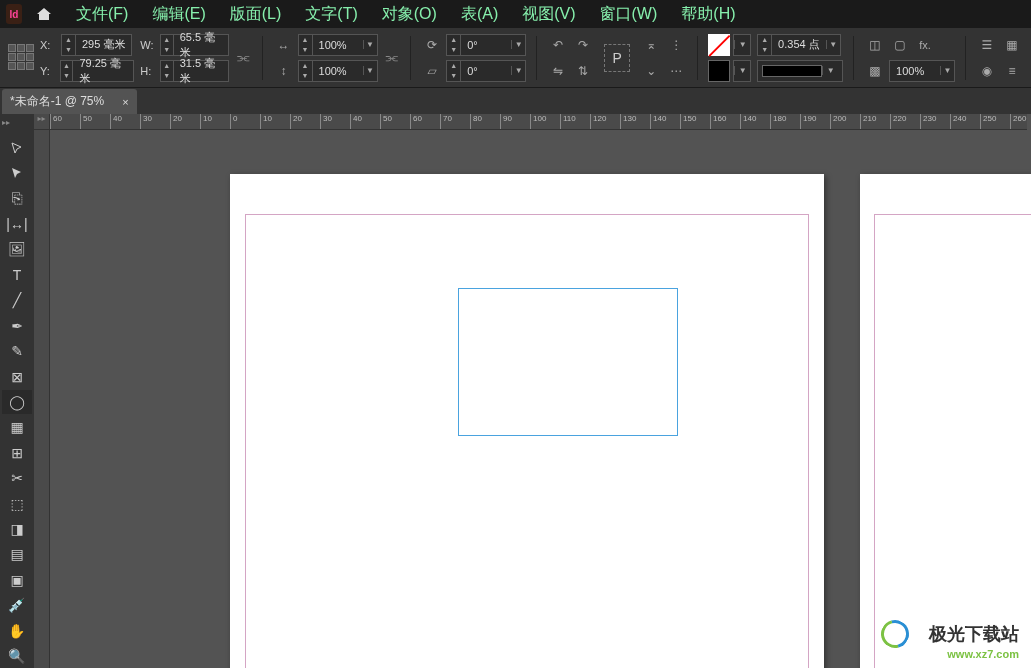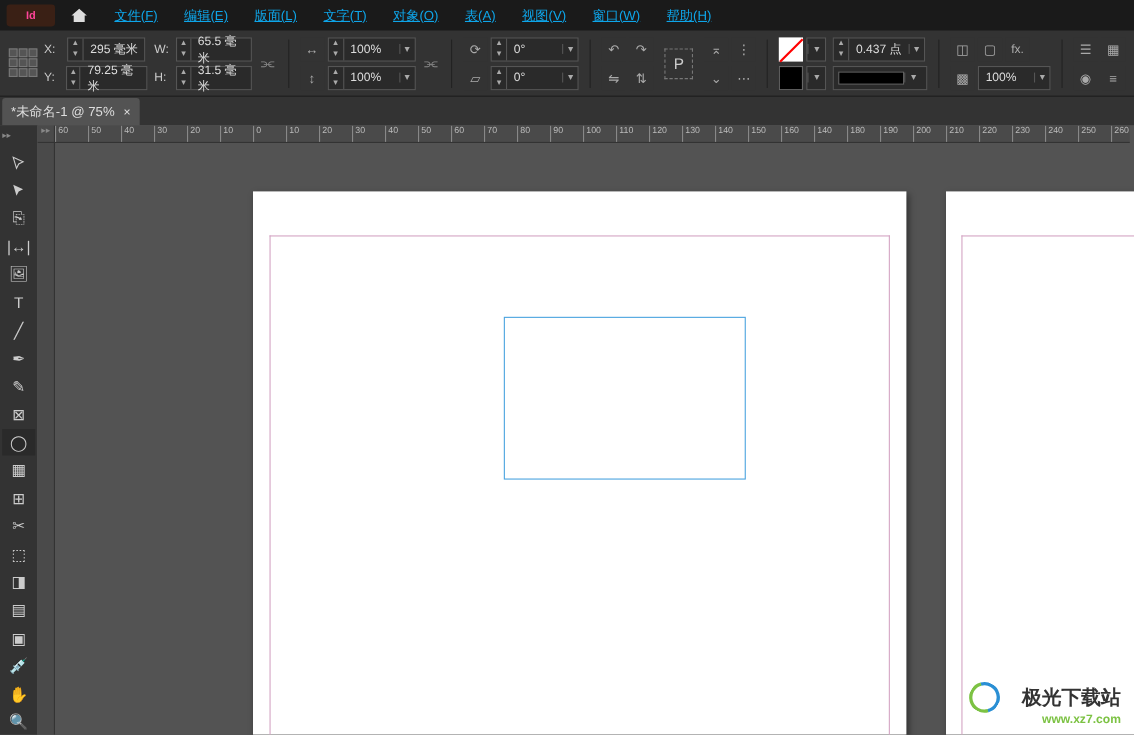--- a/index.html
+++ b/index.html
@@ -1,40 +1,40 @@
 <!DOCTYPE html>
 <html><head>
 <meta charset="utf-8">
 <style>
 * { margin:0; padding:0; box-sizing:border-box; font-family:"Microsoft YaHei",sans-serif; }
 body { background:#535353; color:#ccc; font-size:11px; overflow:hidden; width:1031px; height:668px; position:relative; }
 .menubar { background:#1a1a1a; height:28px; display:flex; align-items:center; padding:0 6px; gap:4px; }
-.app-icon { width:44px; height:20px; background:#3a2015; border-radius:3px; display:flex; align-items:center; justify-content:center; font-size:10px; font-weight:bold; color:#ff4499; }
+.app-icon { width:16px; height:20px; background:#3a2015; border-radius:3px; display:flex; align-items:center; justify-content:center; font-size:10px; font-weight:bold; color:#ff4499; }
 .home-icon { width:24px; height:24px; display:flex; align-items:center; justify-content:center; margin:0 6px; font-size:16px; color:#ddd; cursor:pointer; }
-.menu-item { padding:4px 10px; color:#0ea5e9; font-size:12px; cursor:pointer;text-decoration:underline; }
+.menu-item { padding:4px 10px; color:#86efac; font-size:16px; cursor:pointer; }
 .ctrl-bar { background:#333333; height:60px; display:flex; align-items:center; padding:4px 8px; gap:6px; border-bottom:1px solid #1a1a1a;}
 .ref-grid { width:28px; height:28px; display:grid; grid-template-columns:repeat(3,8px); grid-template-rows:repeat(3,8px); gap:1px; }
 .ref-cell { background:#555; border:1px solid #777; }
 .ctrl-col { display:flex; flex-direction:column; gap:4px; }
 .ctrl-row { display:flex; align-items:center; gap:3px; }
 .ctrl-label { font-size:11px; color:#ccc; width:18px; }
 .spinner { display:flex; align-items:center; background:#2a2a2a; border:1px solid #555; height:22px; }
 .spinner .arrows { width:14px; display:flex; flex-direction:column; border-right:1px solid #555; }
 .spinner .arr { height:10px; font-size:7px; text-align:center; line-height:10px; color:#aaa; cursor:pointer; }
 .spinner .val { padding:0 6px; font-size:11px; color:#ddd; min-width:50px; }
 .spinner .dd { width:14px; text-align:center; font-size:8px; color:#aaa; cursor:pointer; border-left:1px solid #555;}
 .icon-btn { width:22px; height:22px; display:flex; align-items:center; justify-content:center; background:#333; color:#aaa; font-size:12px; cursor:pointer; }
 .link-icon { width:18px; height:36px; display:flex; align-items:center; justify-content:center; color:#888; font-size:14px;}
 .p-icon { width:28px; height:28px; border:1px dashed #777; display:flex; align-items:center; justify-content:center; font-size:14px; color:#ccc; margin:0 4px;}
 .stroke-swatch { width:22px; height:22px; position:relative; background:#fff; }
 .stroke-swatch::after { content:""; position:absolute; width:130%; height:2px; background:red; top:50%; left:-15%; transform:rotate(-45deg);}
 .fill-swatch { width:22px; height:22px; background:#000; border:1px solid #666;}
 .stroke-bar { width:60px; height:12px; background:#000; border:1px solid #666;}
 .tabbar { background:#333333; height:26px; display:flex; align-items:flex-end; padding-left:2px;}
-.doc-tab { background:#535353; padding:4px 8px; font-size:12px; color:#ddd; display:flex; align-items:center; gap:8px; border-top-left-radius:3px; border-top-right-radius:3px;}
+.doc-tab { background:#535353; padding:4px 8px; font-size:12px; color:#ddd; display:flex; align-items:center; gap:18px; border-top-left-radius:3px; border-top-right-radius:3px;}
 .doc-tab .close{ font-size:11px; cursor:pointer;}
 .workspace { display:flex; height:calc(668px - 28px - 60px - 26px); }
 .toolbox { width:34px; background:#333333; display:flex; flex-direction:column; align-items:center; padding-top:22px; gap:2px;}
 .toolbox::before { content:"▸▸"; position:absolute; left:2px; top:118px; font-size:8px; color:#888;}
 .tool { width:30px; height:24px; display:flex; align-items:center; justify-content:center; color:#ccc; cursor:pointer; font-size:14px;}
 .tool.active { background:#2a2a2a; }
 .canvas-area { flex:1; position:relative; background:#535353; overflow:hidden;}
 .ruler-h { position:absolute; top:0; left:16px; right:4px; height:16px; background:#4a4a4a; border-bottom:1px solid #333; display:flex; overflow:hidden;}
 .ruler-h .tick{ flex:0 0 30px; border-left:1px solid #888; font-size:8px; color:#bbb; padding-left:2px; position:relative;}
 .ruler-v { position:absolute; top:16px; left:0; width:16px; bottom:0; background:#4a4a4a; border-right:1px solid #333;}
@@ -220,21 +220,21 @@
         </div>
     </div>
   </div>
   <div class="ctrl-col">
     <div class="ctrl-row">
       <div class="spinner">
           <div class="arrows">
             <div class="arr">▲</div>
             <div class="arr">▼</div>
           </div>
-          <div class="val">0.437 点</div>
+          <div class="val">0.354 点</div>
           <div class="dd">▼</div>
         </div>
     </div>
     <div class="ctrl-row">
       <div class="dd-btn" style="padding:0 4px;">
           <div class="stroke-bar"></div>
           <div class="dd">▼</div>
         </div>
     </div>
   </div>

